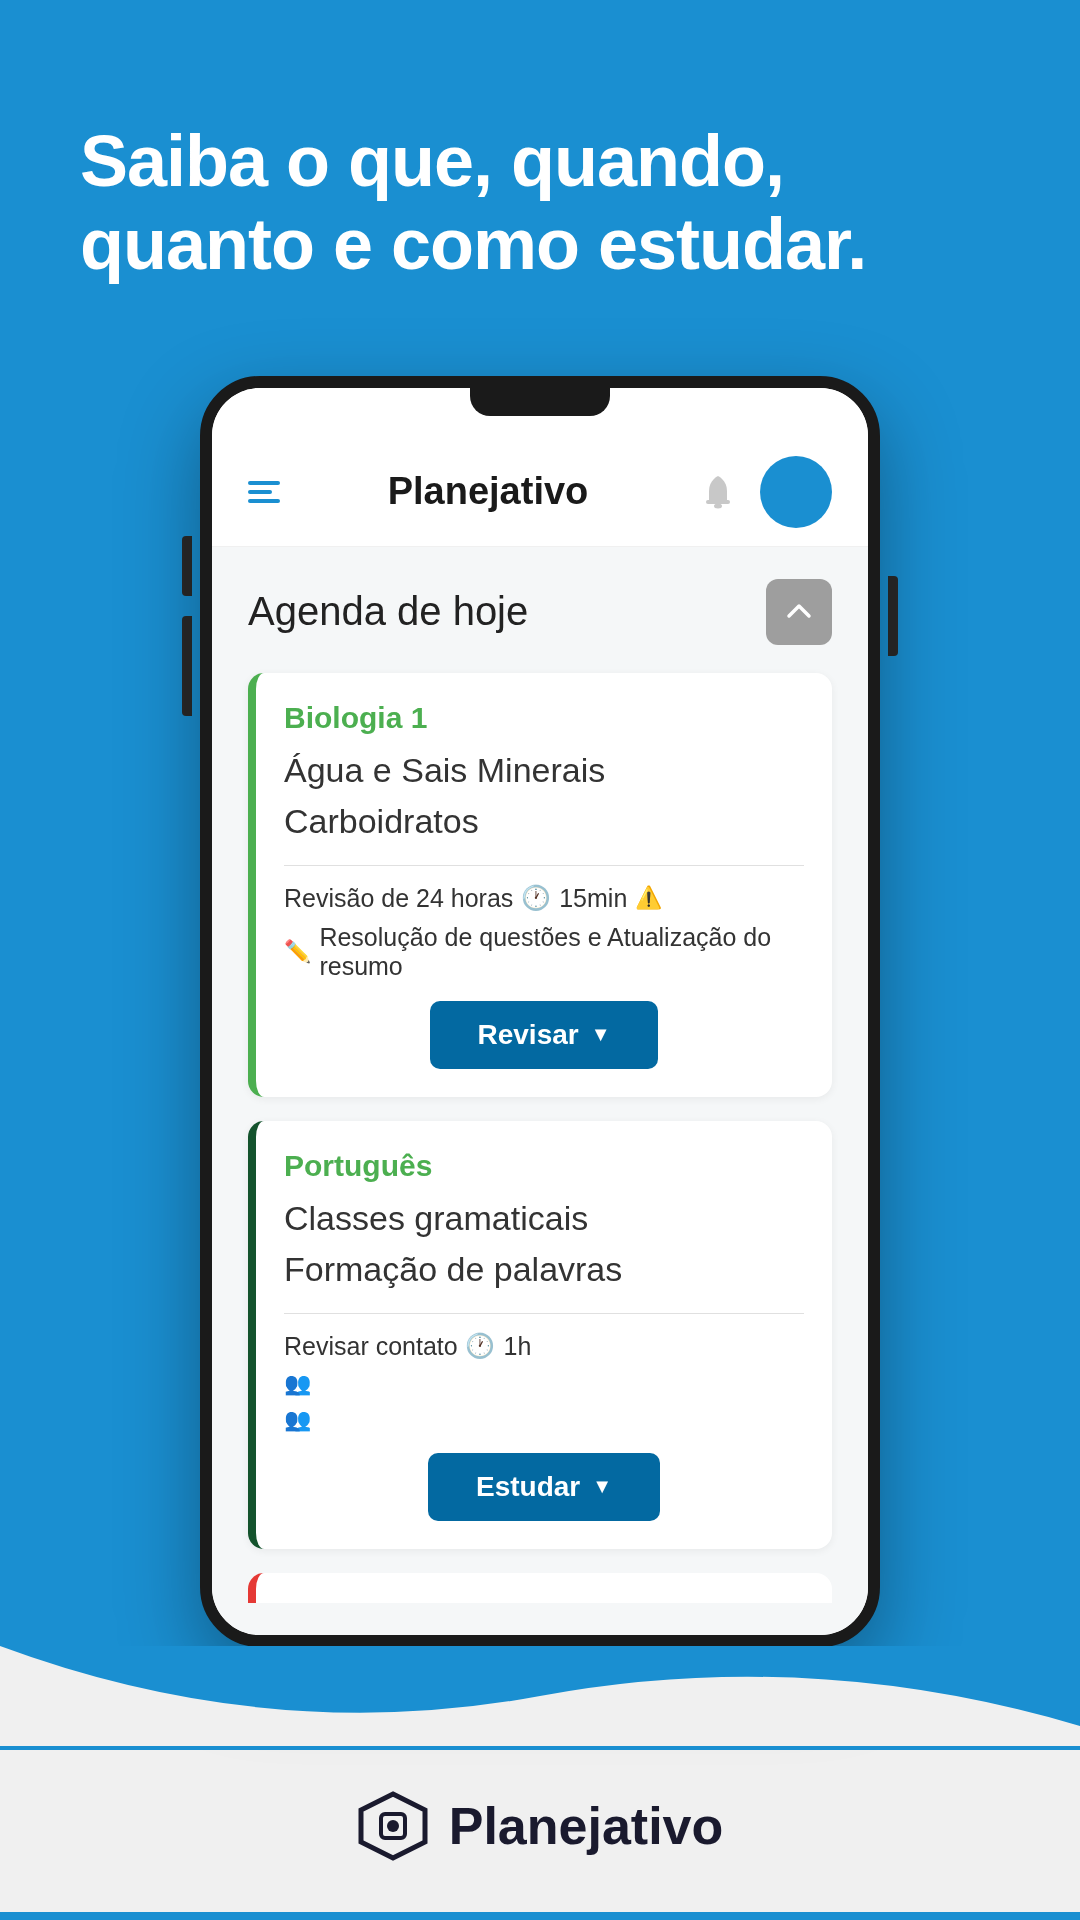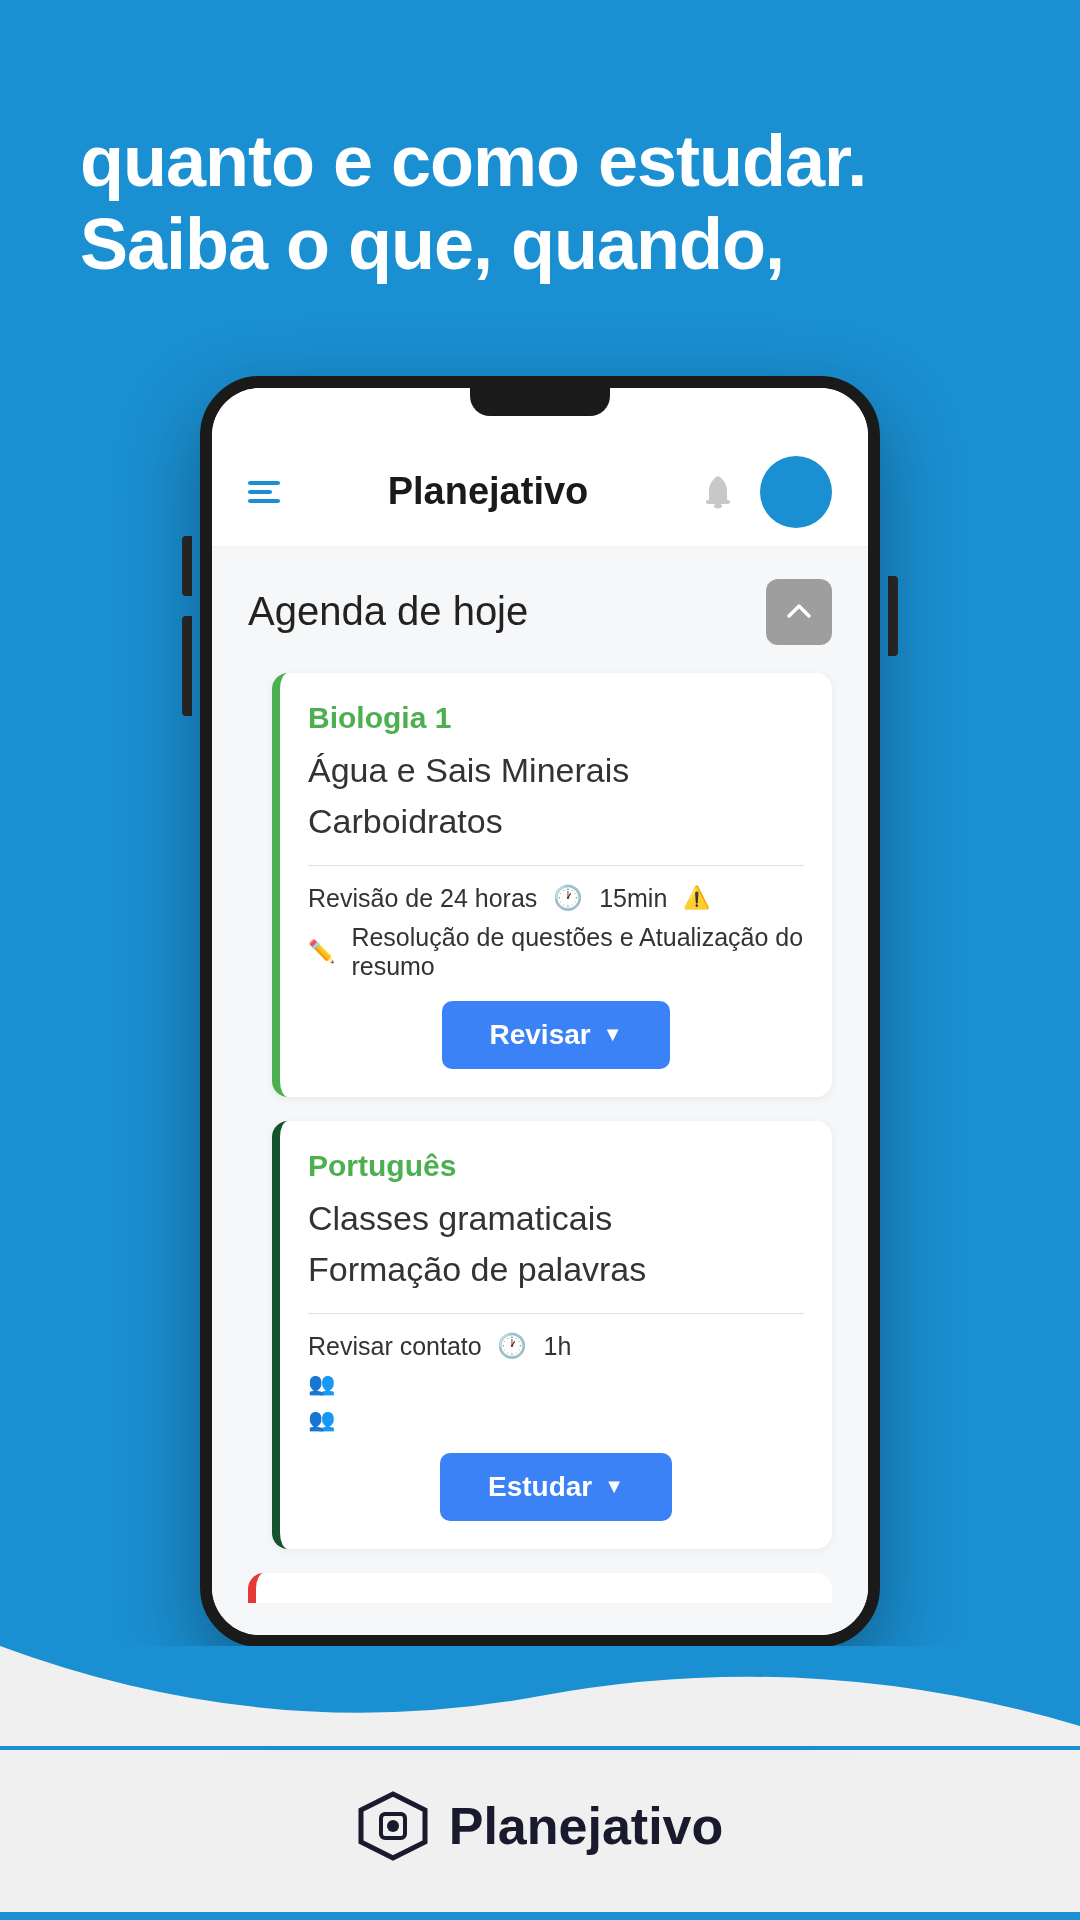--- a/index.html
+++ b/index.html
@@ -169,21 +169,20 @@
     }
 
     
     .subject-card {
       background: #ffffff;
       border-radius: 16px;
       margin-bottom: 24px;
       border-left: 8px solid #4caf50;
       overflow: hidden;
       box-shadow: 0 2px 8px rgba(0,0,0,0.06);
-      margin-left: 24px;
     }
 
     .card-inner {
       padding: 28px 28px 28px 28px;
     }
 
     .subject-name {
       font-size: 30px;
       font-weight: 700;
       color: #4caf50;
@@ -199,21 +198,21 @@
 
     .divider {
       height: 1px;
       background: #e0e0e0;
       margin-bottom: 18px;
     }
 
     .task-row {
       display: flex;
       align-items: center;
-      gap: 16px;
+      gap: 8px;
       font-size: 25px;
       color: #333;
       margin-bottom: 10px;
     }
 
     .time-icon {
       color: #1a8fd1;
       font-size: 24px;
     }
 
@@ -232,21 +231,21 @@
       font-size: 22px;
     }
 
     .action-row {
       display: flex;
       justify-content: center;
       margin-top: 20px;
     }
 
     .action-btn {
-      background: #3b82f6;
+      background: #0369a1;
       color: white;
       border: none;
       border-radius: 10px;
       padding: 18px 48px;
       font-size: 28px;
       font-weight: 600;
       display: flex;
       align-items: center;
       gap: 12px;
       cursor: pointer;
@@ -318,22 +317,22 @@
       height: 100px;
       background: #2a2a2a;
       border-radius: 4px 0 0 4px;
     }
   </style>
 </head>
 <body>
 
 <div class="top-section">
   <div class="headline">
+    <div>Saiba o que, quando,</div>
     <div>quanto e como estudar.</div>
-    <div>Saiba o que, quando,</div>
   </div>
 </div>
 
 <div class="phone-container">
   <div class="phone-wrapper">
 
     <div class="phone-side-btn"></div>
     <div class="phone-side-btn2"></div>
     <div class="phone-side-btn3"></div>
 

